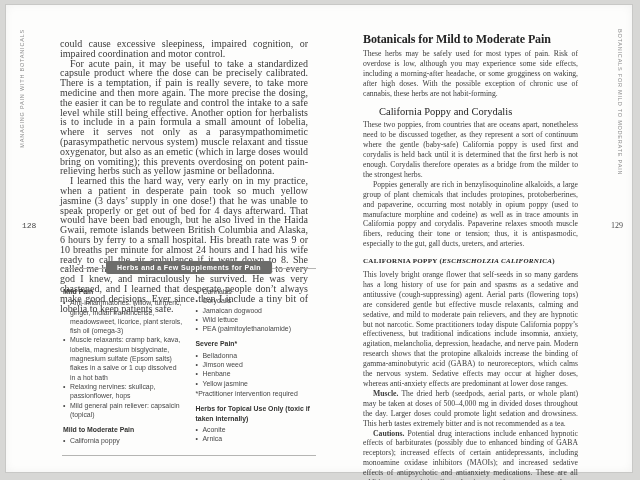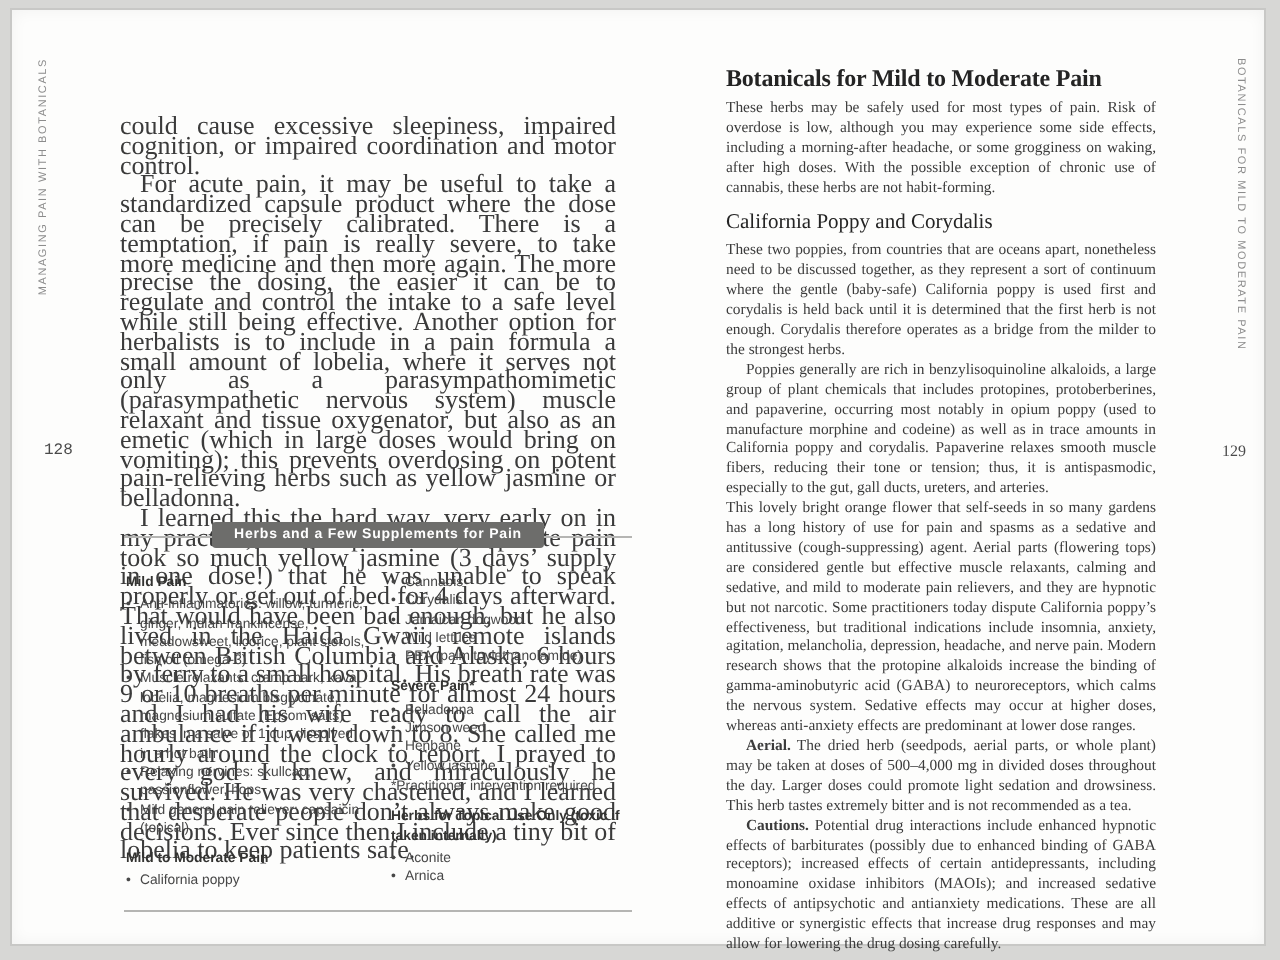--- a/index.html
+++ b/index.html
@@ -26,32 +26,32 @@
   .sidebar-left  { left:13px; top:24px; writing-mode:vertical-rl; transform:rotate(180deg); }
   .sidebar-right { left:611px; top:24px; writing-mode:vertical-rl; }
   .folio {
     position:absolute; font-size:8px; color:#4a4a4a; top:216px;
   }
   .folio-left  { left:16px;font-family:Liberation Mono, monospace; }
   .folio-right { left:595px; width:22px; text-align:right; }
 
   
   .body-col { position:absolute; text-align:justify; color: var(--body-text, #3b3b3b); }
-  .left-col  { left:54px; top:34px; width:248px; font-size:13px; line-height:9.8px;margin-top:19px; }
+  .left-col  { left:54px; top:34px; width:248px; font-size:10px; line-height:9.8px; }
   .right-col { left:357px; top:30px; width:215px; font-size:7.7px; line-height:9.9px; }
   .body-col p { margin:0; }
   p.indent, p.runin { text-indent:10px; }
 
   .right-col h1 {
     margin:0 0 4px; font-size:12px; font-weight:bold; color: var(--heading-text, #242424);
     white-space:nowrap; letter-spacing:-0.1px; text-align:left;
   }
   .right-col .intro { margin:0 0 9px; }
   .right-col h2 {
-    margin:0 0 3px; font-size:10.5px; font-weight:normal; color: var(--heading-text, #242424);
+    margin:0 16px 3px; font-size:10.5px; font-weight:normal; color: var(--heading-text, #242424);
     text-align:left;
   }
   .right-col h3 {
     margin:8px 0 3px; font-size:7px; font-weight:bold; letter-spacing:0.3px;
     color: var(--heading-text, #242424); text-align:left;
   }
   .right-col h3 em { font-style:italic; }
   .runin b { padding-right:3px; }
 
   
@@ -158,23 +158,24 @@
       <div class="body-col right-col">
         <h1>Botanicals for Mild to Moderate Pain</h1>
         <p class="intro">These herbs may be safely used for most types of pain. Risk of overdose is low, although you may experience some side effects, including a morning-after headache, or some grogginess on waking, after high doses. With the possible exception of chronic use of cannabis, these herbs are not habit-forming.</p>
 
         <h2>California Poppy and Corydalis</h2>
         <div id="section-paragraphs">
             <p>These two poppies, from countries that are oceans apart, nonetheless need to be discussed together, as they represent a sort of continuum where the gentle (baby-safe) California poppy is used first and corydalis is held back until it is determined that the first herb is not enough. Corydalis therefore operates as a bridge from the milder to the strongest herbs.</p>
             <p class="indent">Poppies generally are rich in benzylisoquinoline alkaloids, a large group of plant chemicals that includes protopines, protoberberines, and papaverine, occurring most notably in opium poppy (used to manufacture morphine and codeine) as well as in trace amounts in California poppy and corydalis. Papaverine relaxes smooth muscle fibers, reducing their tone or tension; thus, it is antispasmodic, especially to the gut, gall ducts, ureters, and arteries.</p>
           </div>
 
+        <h3><span>CALIFORNIA POPPY (</span><em>ESCHSCHOLZIA CALIFORNICA</em><span>)</span></h3>
         <div id="subsection-paragraphs">
             <p>This lovely bright orange flower that self-seeds in so many gardens has a long history of use for pain and spasms as a sedative and antitussive (cough-suppressing) agent. Aerial parts (flowering tops) are considered gentle but effective muscle relaxants, calming and sedative, and mild to moderate pain relievers, and they are hypnotic but not narcotic. Some practitioners today dispute California poppy’s effectiveness, but traditional indications include insomnia, anxiety, agitation, melancholia, depression, headache, and nerve pain. Modern research shows that the protopine alkaloids increase the binding of gamma-aminobutyric acid (GABA) to neuroreceptors, which calms the nervous system. Sedative effects may occur at higher doses, whereas anti-anxiety effects are predominant at lower dose ranges.</p>
           </div>
 
-        <p class="runin"><b>Aerial.</b><span>The dried herb (seedpods, aerial parts, or whole plant) may be taken at doses of 500–4,000 mg in divided doses throughout the day. Larger doses could promote light sedation and drowsiness. This herb tastes extremely bitter and is not recommended as a tea.</span></p>
+        <p class="runin"><b>Muscle.</b><span>The dried herb (seedpods, aerial parts, or whole plant) may be taken at doses of 500–4,000 mg in divided doses throughout the day. Larger doses could promote light sedation and drowsiness. This herb tastes extremely bitter and is not recommended as a tea.</span></p>
         <p class="runin"><b>Cautions.</b><span>Potential drug interactions include enhanced hypnotic effects of barbiturates (possibly due to enhanced binding of GABA receptors); increased effects of certain antidepressants, including monoamine oxidase inhibitors (MAOIs); and increased sedative effects of antipsychotic and antianxiety medications. These are all additive or synergistic effects that increase drug responses and may allow for lowering the drug dosing carefully.</span></p>
       </div>
     </section>
 
   </div>
 </div>
 
 </body></html>

